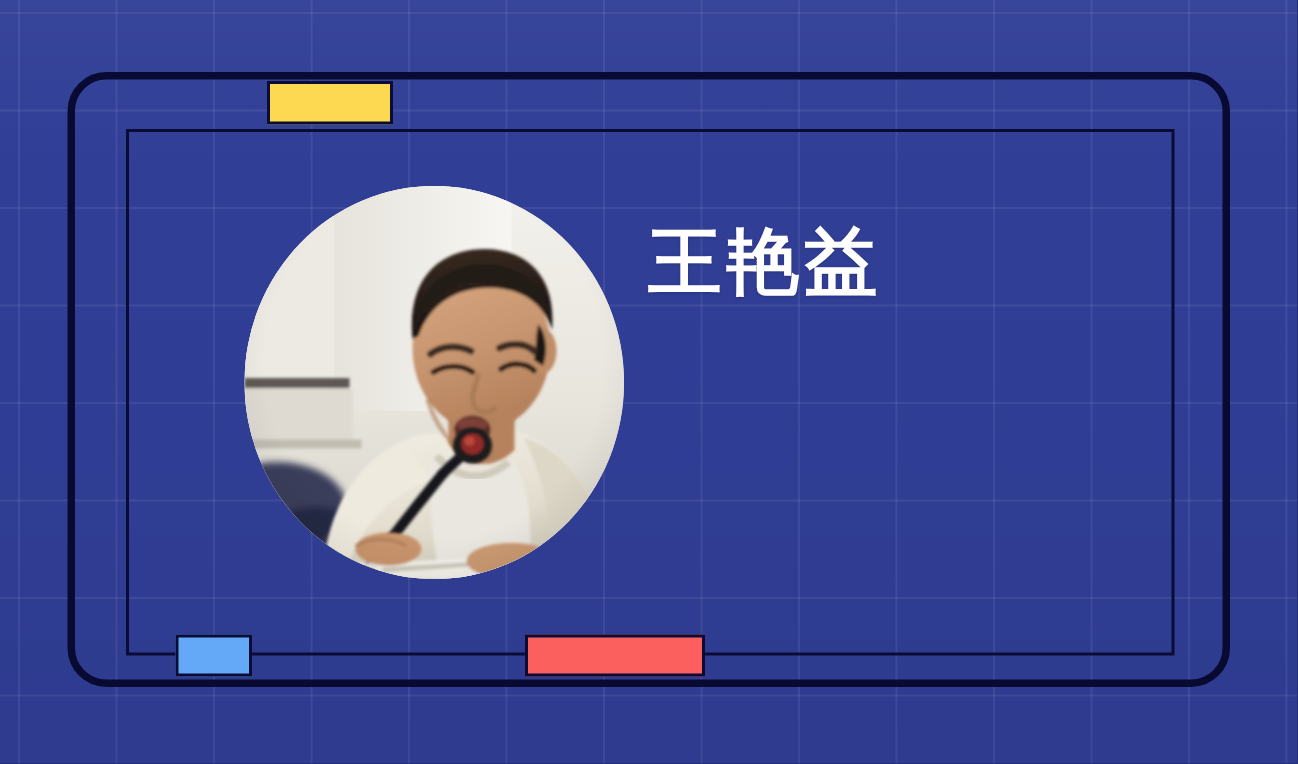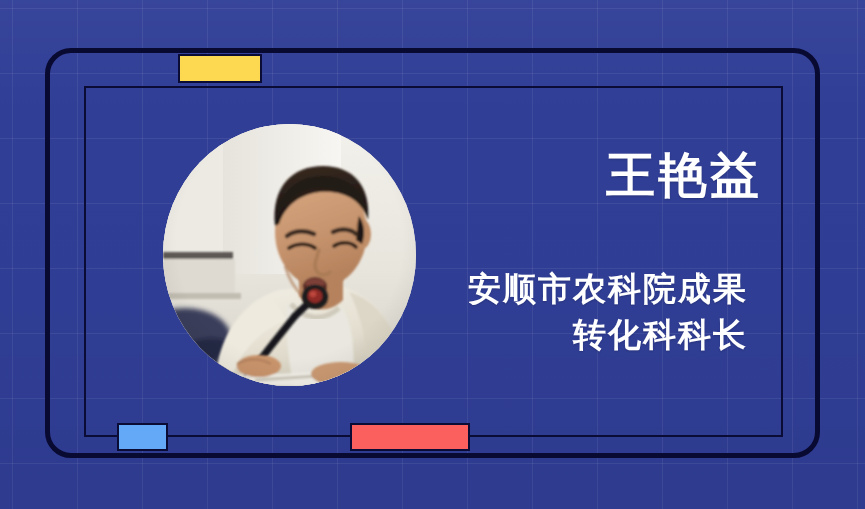--- a/index.html
+++ b/index.html
@@ -93,21 +93,21 @@
     background: #dfdcd4;
   }
   #portrait svg { display: block; width: 100%; height: 100%; }
 
   
   #text-block {
     position: absolute;
     left: 432px;
     top: 150px;
     width: 330px;
-    text-align: right;
+    text-align: left;
   }
   #person-name {
     color: #ffffff;
     font-size: 49px;
     line-height: 1.06;
     font-weight: 700;
     letter-spacing: 3px;
     text-shadow: 0 1px 2px rgba(0,0,0,0.18);
     margin: 0;
     white-space: nowrap;
@@ -247,16 +247,15 @@
       <radialGradient id="vig" cx="50%" cy="45%" r="72%">
         <stop offset="62%" stop-color="#000000" stop-opacity="0"></stop>
         <stop offset="100%" stop-color="#000000" stop-opacity="0.14"></stop>
       </radialGradient>
       <rect x="0" y="0" width="253" height="262" fill="url(#vig)"></rect>
     </svg>
   </div>
 
   <div id="text-block">
     <div id="person-name">王艳益</div>
-    <div id="person-title">安顺市农科院成果转化科科长</div>
   </div>
 
 </div>
 
 </body></html>

